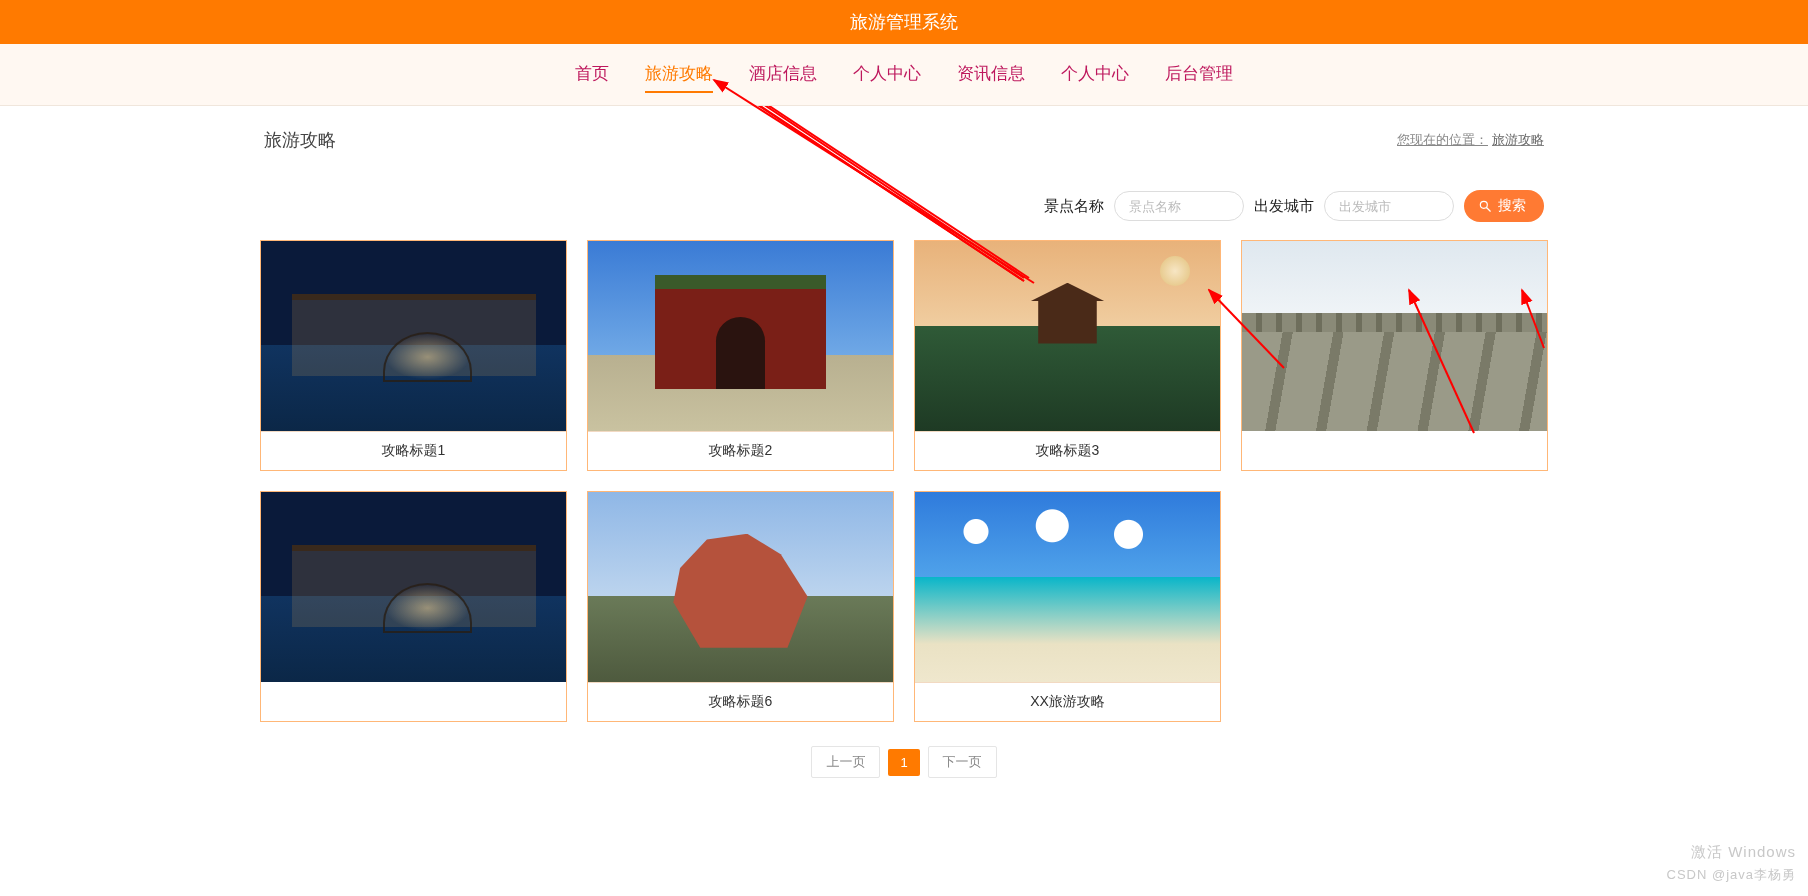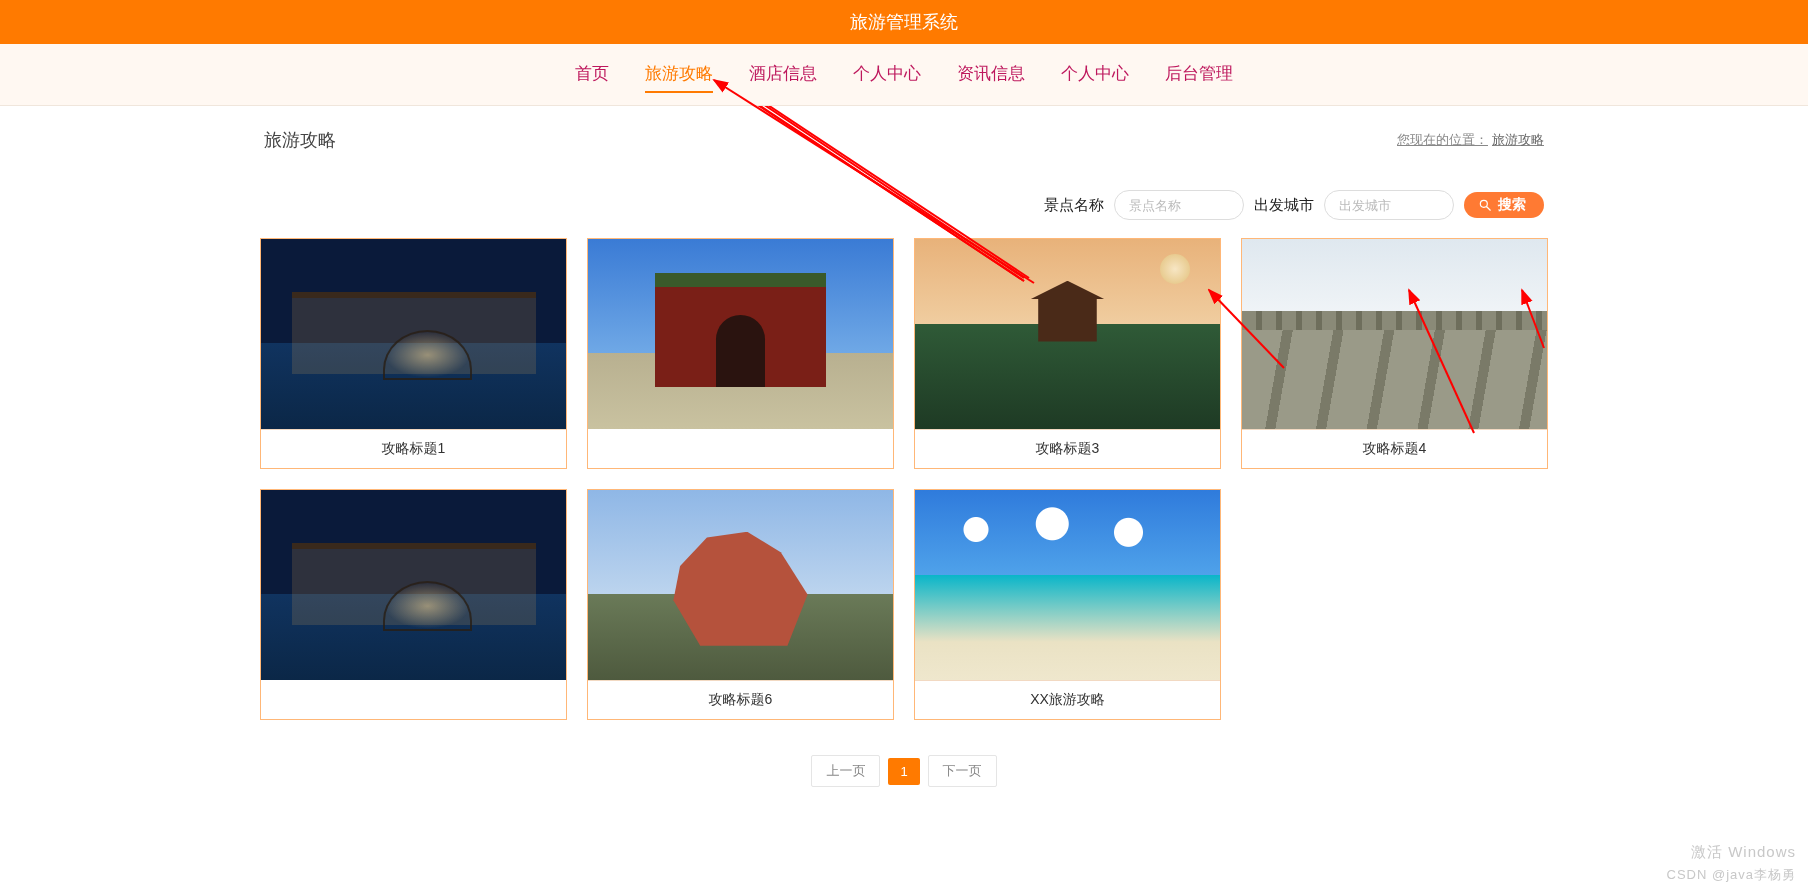--- a/index.html
+++ b/index.html
@@ -17,29 +17,29 @@
   .crumb-row { display: flex; justify-content: space-between; align-items: center; padding: 14px 4px 8px; font-size: 14px; color: #555; }
   .page-title { font-size: 18px; color: #444; }
   .crumb-right { font-size: 13px; color: #888; text-decoration: underline; }
   .crumb-right .loc-label { margin-right: 4px; }
   .crumb-right .loc-value { color: #666; }
 
   .search-row { display: flex; justify-content: flex-end; align-items: center; gap: 10px; padding: 30px 4px 18px; font-size: 15px; }
   .search-row .label { color: #222; font-size: 15px; }
   .search-row input { width: 130px; height: 30px; border: 1px solid #ddd; border-radius: 15px; padding: 0 14px; font-size: 13px; outline: none; color: #333; }
   .search-row input::placeholder { color: #bbb; }
-  .search-btn { background: #ff7a33; color: #fff; border: none; border-radius: 16px; height: 26px; padding: 0 18px 0 14px; font-size: 14px; cursor: pointer; display: inline-flex; align-items: center; gap: 6px; font-weight: bold; }
+  .search-btn { background: #ff7a33; color: #fff; border: none; border-radius: 16px; height: 32px; padding: 0 18px 0 14px; font-size: 14px; cursor: pointer; display: inline-flex; align-items: center; gap: 6px; }
   .search-btn svg { width: 14px; height: 14px; }
 
   .grid { display: grid; grid-template-columns: repeat(4, 1fr); gap: 20px; }
   .card { border: 1px solid #ffb777; background: #fff; cursor: pointer; display: flex; flex-direction: column; }
   .card .thumb { width: 100%; height: 190px; display: flex; align-items: center; justify-content: center; overflow: hidden; }
   .card .caption { text-align: center; padding: 10px 4px; font-size: 14px; color: #333; border-top: 1px solid #f2d9c2; }
 
-  .pager { display: flex; justify-content: center; align-items: center; gap: 8px; margin-top: 35px; font-size: 13px; }
+  .pager { display: flex; justify-content: center; align-items: center; gap: 8px; margin-top: 24px; font-size: 13px; }
   .pager .pg-btn { border: 1px solid #e5e5e5; background: #fff; color: #888; padding: 6px 14px; cursor: pointer; border-radius: 2px; }
   .pager .pg-num { background: #ff7a00; color: #fff; padding: 6px 12px; border-radius: 2px; cursor: pointer; }
 
   
   .anno { position: absolute; pointer-events: none; }
   .anno line { stroke: #ff0000; stroke-width: 2; }
   .anno polygon { fill: #ff0000; }
 
   
   .wm { position: fixed; right: 12px; bottom: 12px; font-size: 15px; color: #c8c8c8; letter-spacing: 1px; pointer-events: none; }
@@ -111,32 +111,32 @@
     <div class="card">
       <div class="thumb">
           <div class="scene water-town"></div>
         </div>
       <div class="caption">攻略标题1</div>
     </div>
     <div class="card">
       <div class="thumb">
           <div class="scene gate"></div>
         </div>
+      <div class="caption">攻略标题2</div>
     </div>
     <div class="card">
       <div class="thumb">
           <div class="scene temple"></div>
         </div>
       <div class="caption">攻略标题3</div>
     </div>
     <div class="card">
       <div class="thumb">
           <div class="scene wall"></div>
         </div>
-      <div class="caption">攻略标题4</div>
     </div>
     <div class="card">
       <div class="thumb">
           <div class="scene water-town"></div>
         </div>
     </div>
     <div class="card">
       <div class="thumb">
           <div class="scene rock"></div>
         </div>

